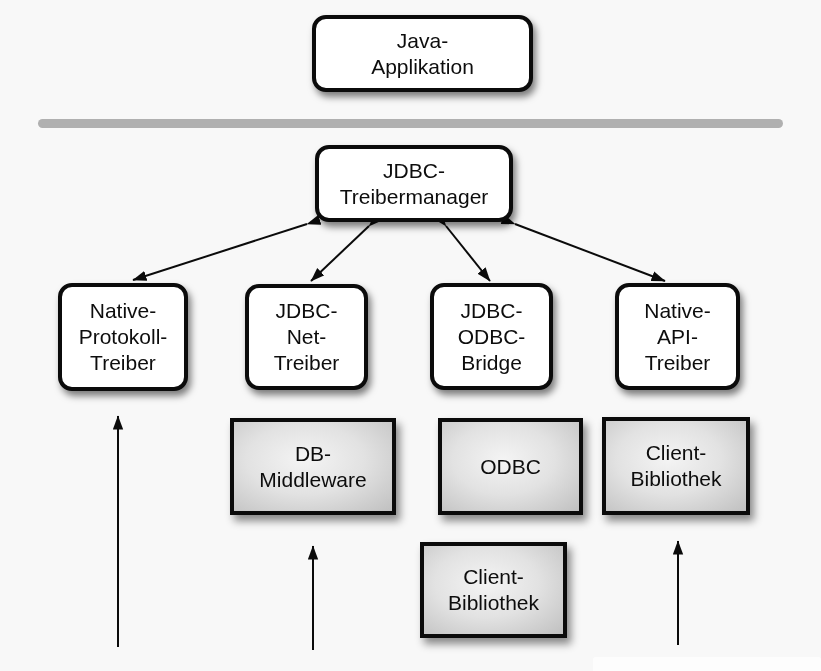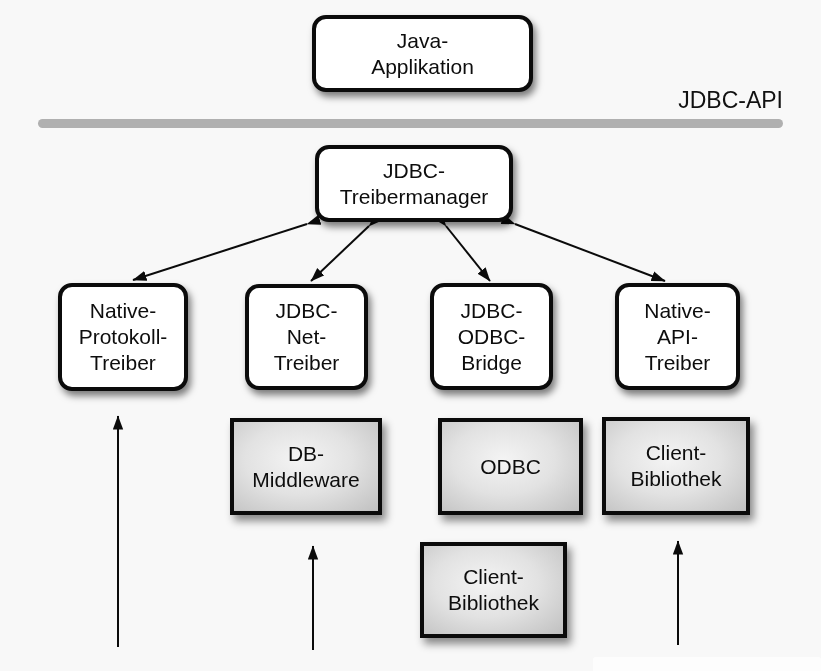--- a/index.html
+++ b/index.html
@@ -42,21 +42,21 @@
     border-radius: 0;
     box-shadow: 4px 6px 8px rgba(0,0,0,0.45);
   }
   
   .java-app        { left: 312px; top: 15px;  width: 221px; height: 77px; }
   .treibermanager  { left: 315px; top: 145px; width: 198px; height: 77px; }
   .native-protokoll{ left: 58px;  top: 283px; width: 130px; height: 108px; }
   .jdbc-net        { left: 245px; top: 284px; width: 123px; height: 106px; }
   .jdbc-odbc       { left: 430px; top: 283px; width: 123px; height: 107px; }
   .native-api      { left: 615px; top: 283px; width: 125px; height: 107px; }
-  .db-middleware   { left: 230px; top: 418px; width: 152px; height: 97px; }
+  .db-middleware   { left: 230px; top: 418px; width: 166px; height: 97px; }
   .odbc            { left: 418px; top: 418px; width: 145px; height: 97px; margin-left: 20px; }
   .client-bib-api  { left: 602px; top: 417px; width: 148px; height: 98px; }
   .client-bib-odbc { left: 420px; top: 542px; width: 147px; height: 96px; }
 
   .divider {
     position: absolute;
     left: 38px; top: 119px;
     width: 745px; height: 9px;
     background: #b0b0b0;
     border-radius: 5px;
@@ -86,21 +86,20 @@
     background: #fdfdfd;
     border-radius: 3px 3px 0 0;
     z-index: 2;
   }
 </style>
 </head>
 <body>
 
 <div class="canvas">
 
-  <div class="api-label">JDBC-API</div>
   <div class="divider"></div>
 
   <svg class="arrow-layer" viewBox="0 0 821 671" xmlns="http://www.w3.org/2000/svg">
     <defs>
       <marker id="ah" viewBox="0 0 8 5.5" refX="7.2" refY="2.75" markerWidth="7.5" markerHeight="5.5" orient="auto" markerUnits="strokeWidth">
         <path d="M0,0 L7.5,2.75 L0,5.5 Z" fill="#0b0b0b"></path>
       </marker>
     </defs>
     <line x1="307" y1="224" x2="133" y2="280" stroke="#0b0b0b" stroke-width="2" marker-start="url(#ah)" marker-end="url(#ah)"></line>
     <line x1="369" y1="226" x2="311" y2="281" stroke="#0b0b0b" stroke-width="2" marker-start="url(#ah)" marker-end="url(#ah)"></line>

